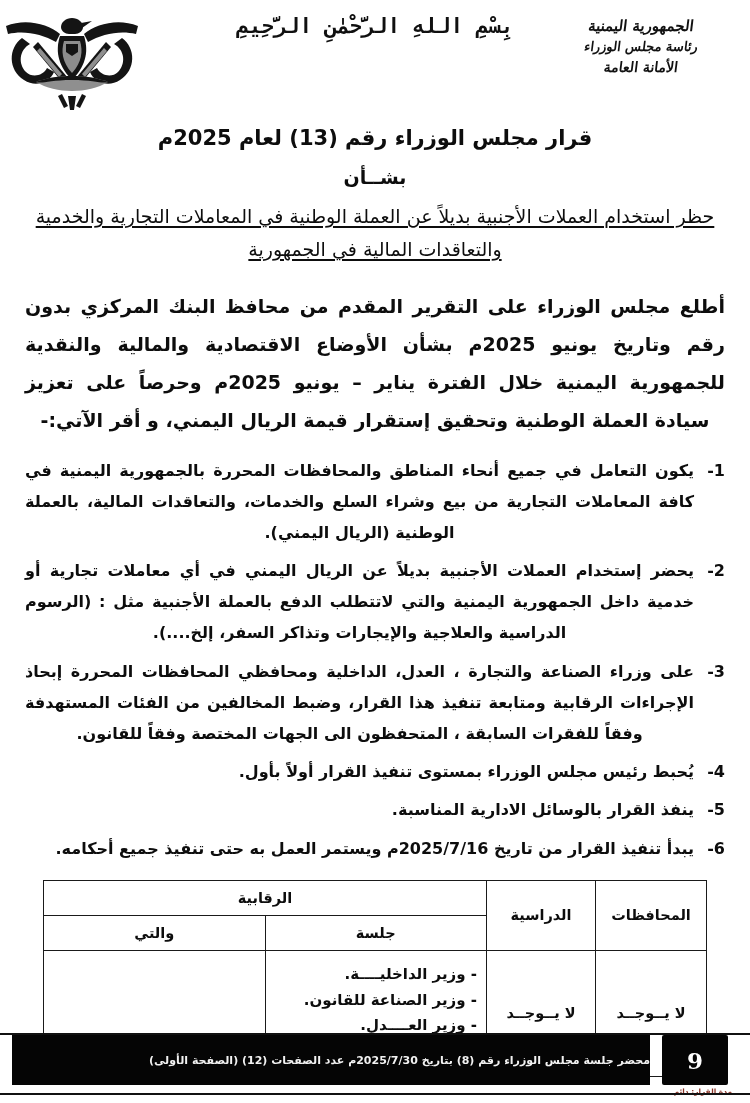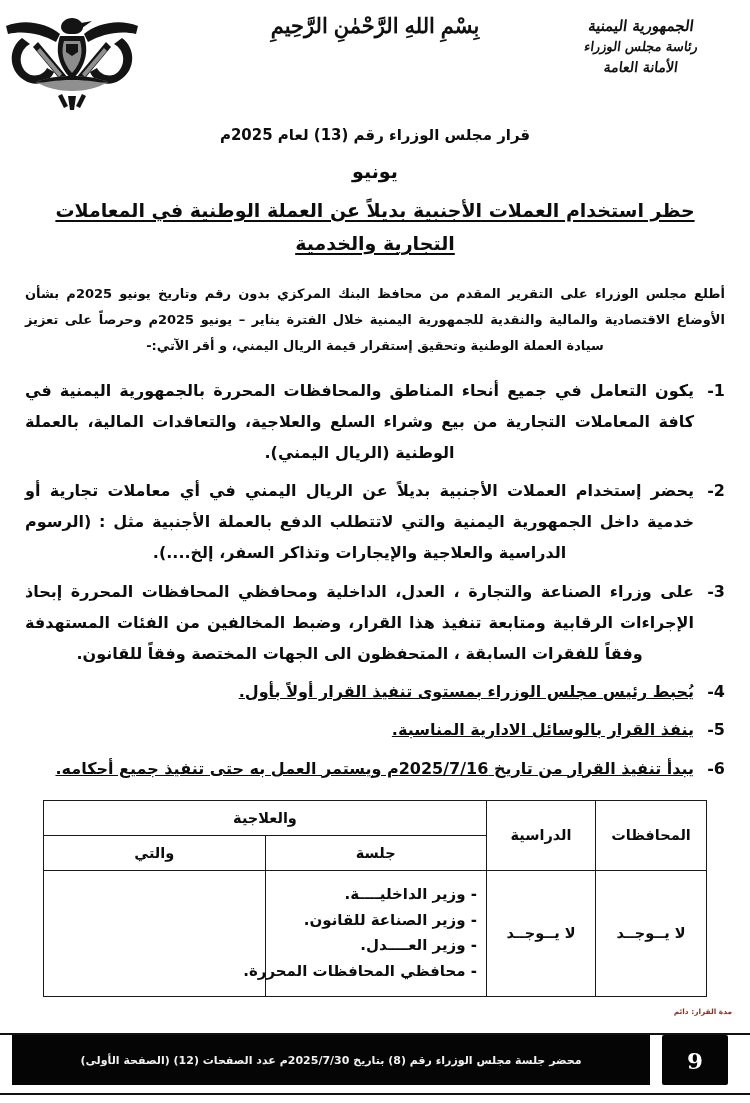--- a/index.html
+++ b/index.html
@@ -28,21 +28,21 @@
     top: 8px;
     width: 140px;
     height: 105px;
   }
   .bismillah {
     position: absolute;
     left: 0; right: 0;
     top: 14px;
     text-align: center;
     font-size: 21px;
-    font-family: Liberation Sans, sans-serif;
+    font-family: Liberation Mono, monospace;
     font-weight: 600;
     letter-spacing: -1px;
     color: #101010;
   }
   .letterhead {
     position: absolute;
     right: 14px;
     top: 16px;
     width: 190px;
     text-align: center;
@@ -57,49 +57,49 @@
   }
   .letterhead .lh2 { font-size: 13px; }
   .letterhead .lh3 { font-size: 14px; }
 
   
   .title-block {
     margin-top: 6px;
     text-align: center;
   }
   .doc-title {
-    font-size: 15px;
+    font-size: 21px;
     font-weight: 700;
     letter-spacing: -0.3px;
     margin: 8px 0 0 0;
   }
   .doc-subject {
     font-size: 19px;
     font-weight: 700;
     margin-top: 16px;
     letter-spacing: 2px;
   }
   .doc-heading {
     font-size: 19px;
-    font-weight: 700;
+    font-weight: 400;
     line-height: 1.75;
     margin: 12px auto 0 auto;
     width: 690px;
   }
   .doc-heading span {
     text-decoration: underline;
     text-underline-offset: 3px;
     text-decoration-thickness: 2px;
   }
 
   
   .preamble {
     width: 700px;
     margin: 20px auto 0 auto;
-    font-size: 13px;
+    font-size: 19px;
     font-weight: 700;
     line-height: 2.0;
     text-align: justify;
     text-align-last: center;
   }
 
   
   .clauses {
     width: 700px;
     margin: 16px auto 0 auto;
@@ -117,21 +117,21 @@
   .clause-num {
     flex: 0 0 auto;
     width: 26px;
     text-align: right;
     padding-left: 5px;
   }
   .clause-text {
     flex: 1 1 auto;
     text-align: justify;
   }
-  .clause.short .clause-text { text-align: right; text-decoration: underline; }
+  .clause.short .clause-text { text-align: right; }
   .clause.c1 .clause-text,
   .clause.c2 .clause-text,
   .clause.c3 .clause-text { text-align-last: center; }
 
   
   .vote-table {
     width: 664px;
     margin: 16px auto 0 auto;
     border-collapse: collapse;
     table-layout: fixed;
@@ -214,21 +214,20 @@
   }
   .footer-bar {
     position: absolute;
     right: 100px;
     left: 12px;
     top: 2px;
     height: 50px;
     background: #050505;
     display: flex;
     align-items: center;
-    justify-content: center;
   }
   .footer-text {
     color: #f2f2f2;
     font-size: 11px;
     font-weight: 600;
     letter-spacing: 0.2px;
   }
   .footer-rule {
     position: absolute;
     left: 0;
@@ -295,33 +294,34 @@
 
   <div class="letterhead">
     <div class="lh1">الجمهورية اليمنية</div>
     <div class="lh2">رئاسة مجلس الوزراء</div>
     <div class="lh3">الأمانة العامة</div>
   </div>
 </div>
 
 <div class="title-block">
   <div class="doc-title">قرار مجلس الوزراء رقم (13) لعام 2025م</div>
-  <div class="doc-subject">يونيو</div>
+  <div class="doc-subject">بشــأن</div>
   <div class="doc-heading">
     <span>حظر استخدام العملات الأجنبية بديلاً عن العملة الوطنية في المعاملات التجارية والخدمية</span><br>
+    <span>والتعاقدات المالية في الجمهورية</span>
   </div>
 </div>
 
 <div class="preamble">أطلع مجلس الوزراء على التقرير المقدم من محافظ البنك المركزي بدون رقم وتاريخ يونيو 2025م بشأن الأوضاع الاقتصادية والمالية والنقدية للجمهورية اليمنية خلال الفترة يناير – يونيو 2025م وحرصاً على تعزيز سيادة العملة الوطنية وتحقيق إستقرار قيمة الريال اليمني، و أقر الآتي:-</div>
 
 <div class="clauses">
 
   <div class="clause c1">
     <div class="clause-num">1-</div>
-    <div class="clause-text">يكون التعامل في جميع أنحاء المناطق والمحافظات المحررة بالجمهورية اليمنية في كافة المعاملات التجارية من بيع وشراء السلع والعلاجية، والتعاقدات المالية، بالعملة الوطنية (الريال اليمني).</div>
+    <div class="clause-text">يكون التعامل في جميع أنحاء المناطق والمحافظات المحررة بالجمهورية اليمنية في كافة المعاملات التجارية من بيع وشراء السلع والخدمات، والتعاقدات المالية، بالعملة الوطنية (الريال اليمني).</div>
   </div>
 
   <div class="clause c2">
     <div class="clause-num">2-</div>
     <div class="clause-text">يحضر إستخدام العملات الأجنبية بديلاً عن الريال اليمني في أي معاملات تجارية أو خدمية داخل الجمهورية اليمنية والتي لاتتطلب الدفع بالعملة الأجنبية مثل : (الرسوم الدراسية والعلاجية والإيجارات وتذاكر السفر، إلخ....).</div>
   </div>
 
   <div class="clause c3">
     <div class="clause-num">3-</div>
     <div class="clause-text">على وزراء الصناعة والتجارة ، العدل، الداخلية ومحافظي المحافظات المحررة إبحاذ الإجراءات الرقابية ومتابعة تنفيذ هذا القرار، وضبط المخالفين من الفئات المستهدفة وفقاً للفقرات السابقة ، المتحفظون الى الجهات المختصة وفقاً للقانون.</div>
@@ -341,21 +341,21 @@
     <div class="clause-num">6-</div>
     <div class="clause-text">يبدأ تنفيذ القرار من تاريخ 2025/7/16م ويستمر العمل به حتى تنفيذ جميع أحكامه.</div>
   </div>
 </div>
 
 <table class="vote-table">
   <thead>
     <tr>
       <th class="col-reserve" rowspan="2">المحافظات</th>
       <th class="col-abstain" rowspan="2">الدراسية</th>
-      <th colspan="2">والعلاجية</th>
+      <th colspan="2">الرقابية</th>
     </tr>
     <tr>
       <th class="col-main">جلسة</th>
       <th class="col-partic">والتي</th>
     </tr>
   </thead>
   <tbody>
     <tr>
       <td class="cell-none">لا يــوجــد</td>
       <td class="cell-none">لا يــوجــد</td>

